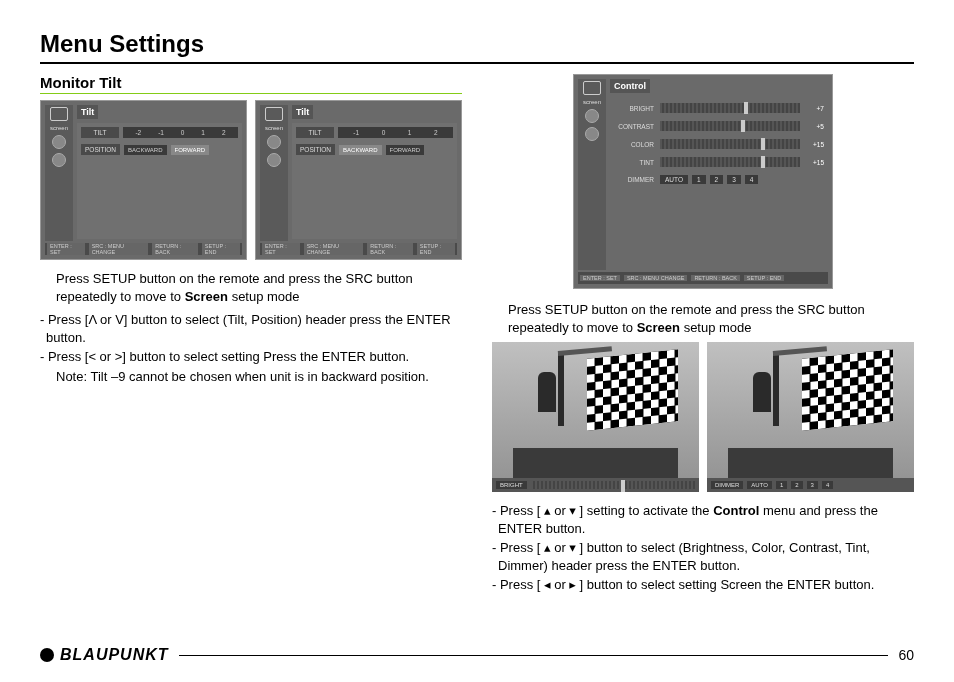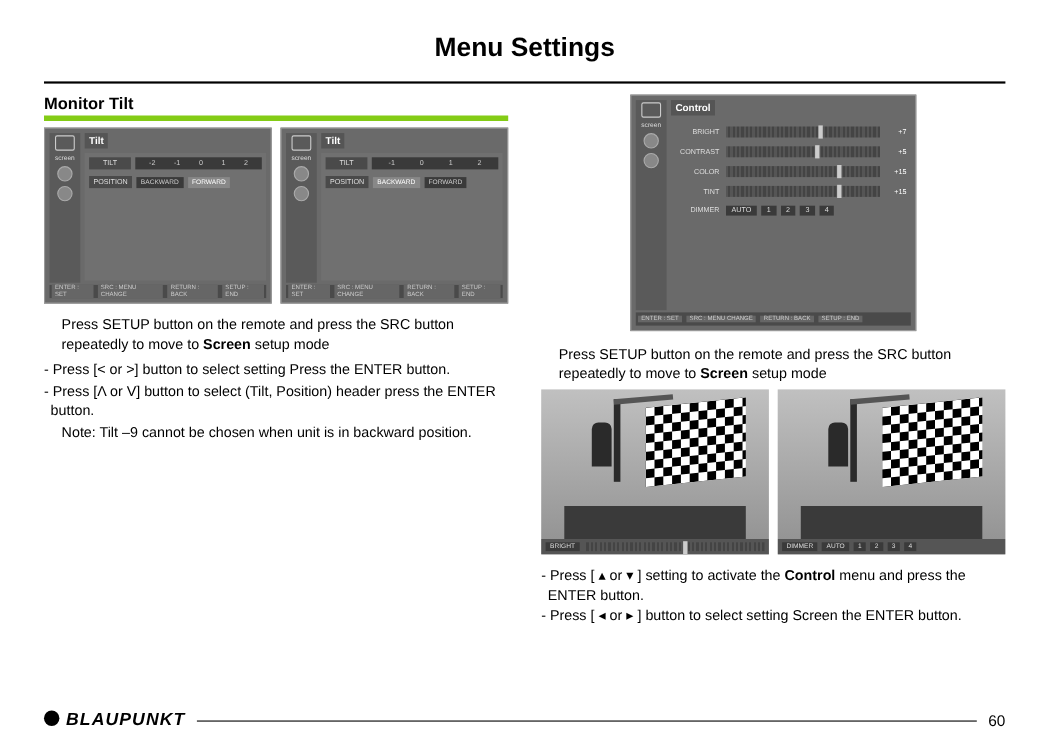--- a/index.html
+++ b/index.html
@@ -7,36 +7,36 @@
     width: 954px;
     height: 682px;
     background: #fff;
     font-family: Arial, Helvetica, sans-serif;
     color: #000;
     position: relative;
     padding: 30px 40px 20px 40px;
     font-size: 13px;
   }
   .page-title {
-    text-align: center;
+    text-align: left;
     font-size: 24px;
     font-weight: bold;
     border-bottom: 2px solid #000;
-    padding-bottom: 16px;
+    padding-bottom: 4px;
     margin-bottom: 10px;
   }
   .cols {
     display: flex;
     gap: 30px;
   }
   .col { flex: 1; }
   .sect-title {
     font-size: 15px;
     font-weight: bold;
-    border-bottom: 5px solid #84cc16;
+    border-bottom: 1px solid #84cc16;
     padding-bottom: 2px;
     margin-bottom: 6px;
   }
   .shots-row { display: flex; gap: 8px; margin-bottom: 10px; }
   .shot {
     flex: 1;
     background: #6a6a6a;
     border: 1px solid #999;
     padding: 4px;
     color: #ddd;
@@ -257,21 +257,21 @@
   .tri-rt::before { content:"▸"; }
 
   .page-footer {
     position:absolute;
     left:40px; right:40px; bottom:18px;
     display:flex;
     align-items:center;
   }
   .brand {
     display:flex;
-    align-items:flex-start;
+    align-items:center;
     gap:6px;
     font-weight:bold;
     letter-spacing:1px;
     font-family: Arial, sans-serif;
     font-style: italic;
     font-size:16px;
   }
   .brand-dot {
     width:14px; height:14px; border-radius:50%; background:#000;
   }
@@ -357,22 +357,22 @@
           <span class="foot-btn">SRC : MENU CHANGE</span>
           <span class="foot-btn">RETURN : BACK</span>
           <span class="foot-btn">SETUP : END</span>
         </div>
       </div>
     </div>
 
     <p class="para">
       <span>Press SETUP button on the remote and press the SRC button repeatedly to move to </span><b>Screen</b><span> setup mode</span>
     </p>
+    <p class="bullet">- Press [Λ or V] button to select (Tilt, Position) header press the ENTER button.</p>
     <p class="bullet">- Press [&lt; or &gt;] button to select setting Press the ENTER button.</p>
-    <p class="bullet">- Press [Λ or V] button to select (Tilt, Position) header press the ENTER button.</p>
     <p class="para">Note: Tilt –9 cannot be chosen when unit is in backward position.</p>
   </div>
 
   <div class="col">
 
     <div class="ctrl-shot">
       <div class="shot-side">
         <div class="tvicon"></div>
         <div class="lbl">screen</div>
         <div class="circ"></div>
@@ -447,20 +447,23 @@
           <span class="ph-lbl">3</span>
           <span class="ph-lbl">4</span>
         </div>
       </div>
     </div>
 
     <p class="bullet">
       <span>- Press [ </span><span class="tri-up"></span><span> or </span><span class="tri-dn"></span><span> ] setting to activate the </span><b>Control</b><span> menu and press the ENTER button.</span>
     </p>
     <p class="bullet">
+      <span>- Press [ </span><span class="tri-up"></span><span> or </span><span class="tri-dn"></span><span> ] button to select (Brightness, Color, Contrast, Tint, Dimmer) header press the ENTER button.</span>
+    </p>
+    <p class="bullet">
       <span>- Press [ </span><span class="tri-lt"></span><span> or </span><span class="tri-rt"></span><span> ] button to select setting Screen the ENTER button.</span>
     </p>
   </div>
 
 </div>
 
 <div class="page-footer">
   <div class="brand">
     <div class="brand-dot"></div>
     <span>BLAUPUNKT</span>

